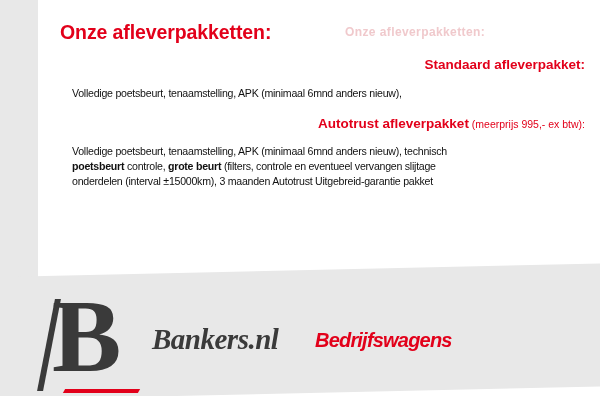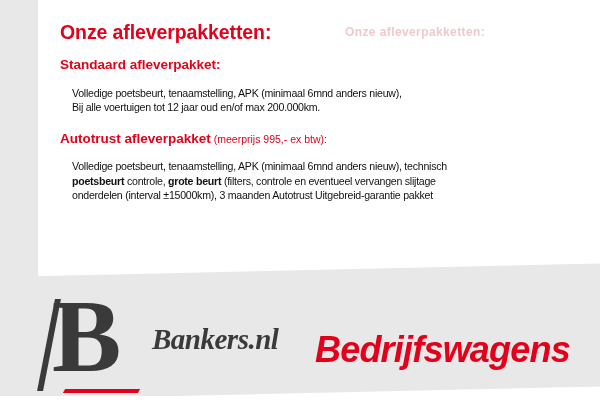--- a/index.html
+++ b/index.html
@@ -60,20 +60,21 @@
     letter-spacing: -0.1px;
     margin: 0 0 14px 0;
     line-height: 1.1;
   }
   .section-head {
     color: #e2001a;
     font-size: 13.5px;
     font-weight: bold;
     margin: 0 0 4px 0;
     line-height: 1.2;
+    text-align: right;
   }
   .section-head .sub {
     font-size: 10.5px;
     font-weight: normal;
   }
   .body-text {
     color: #111111;
     font-size: 10.6px;
     line-height: 1.38;
     margin: 12px;
@@ -129,21 +130,21 @@
     font-weight: bold;
     color: #3a3a3a;
     font-style: italic;
     letter-spacing: -0.5px;
   }
   .brand-tag {
     position: absolute;
     left: 315px;
     top: 52px;
     font-family: "Liberation Sans", sans-serif;
-    font-size: 36px;
+    font-size: 20px;
     font-weight: bold;
     color: #e2001a;
     font-style: italic;
     letter-spacing: -0.8px;
   }
   
   .watermark {
     position: absolute;
     left: 345px;
     top: 25px;
@@ -164,21 +165,20 @@
 
   <div class="content">
     <div class="inner">
 
       <div class="main-title">Onze afleverpakketten:</div>
 
       <div class="block-1">
         <div class="section-head">Standaard afleverpakket:</div>
         <div class="body-text">
           <div>Volledige poetsbeurt, tenaamstelling, APK (minimaal 6mnd anders nieuw),</div>
-          <div>Bij alle voertuigen tot 12 jaar oud en/of max 200.000km.</div>
         </div>
       </div>
 
       <div class="block-2">
         <div class="section-head">
           <span>Autotrust afleverpakket</span><span class="sub"> (meerprijs 995,- ex btw):</span>
         </div>
         <div class="body-text">
           <div>Volledige poetsbeurt, tenaamstelling, APK (minimaal 6mnd anders nieuw), technisch</div>
           <div>

